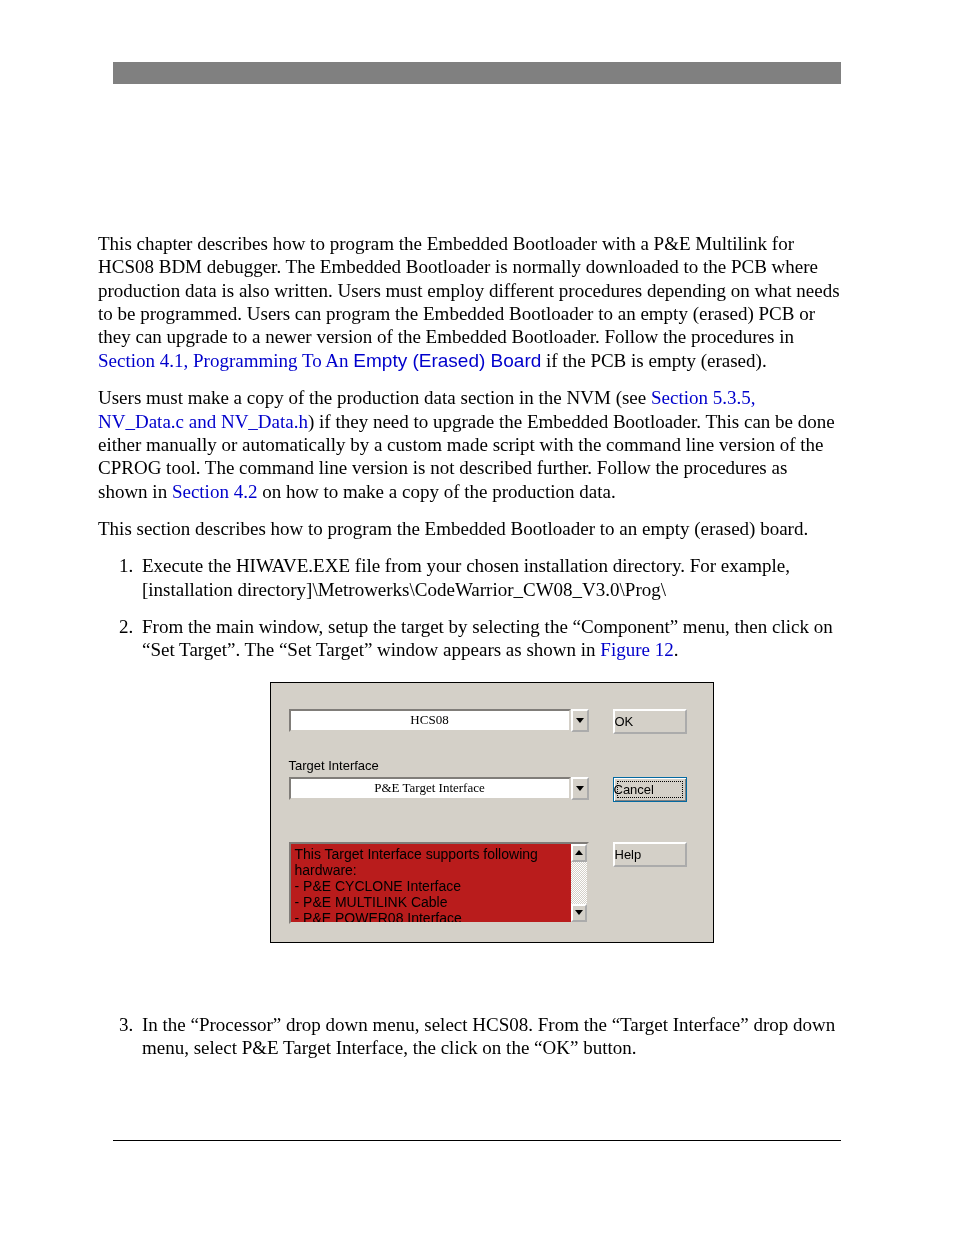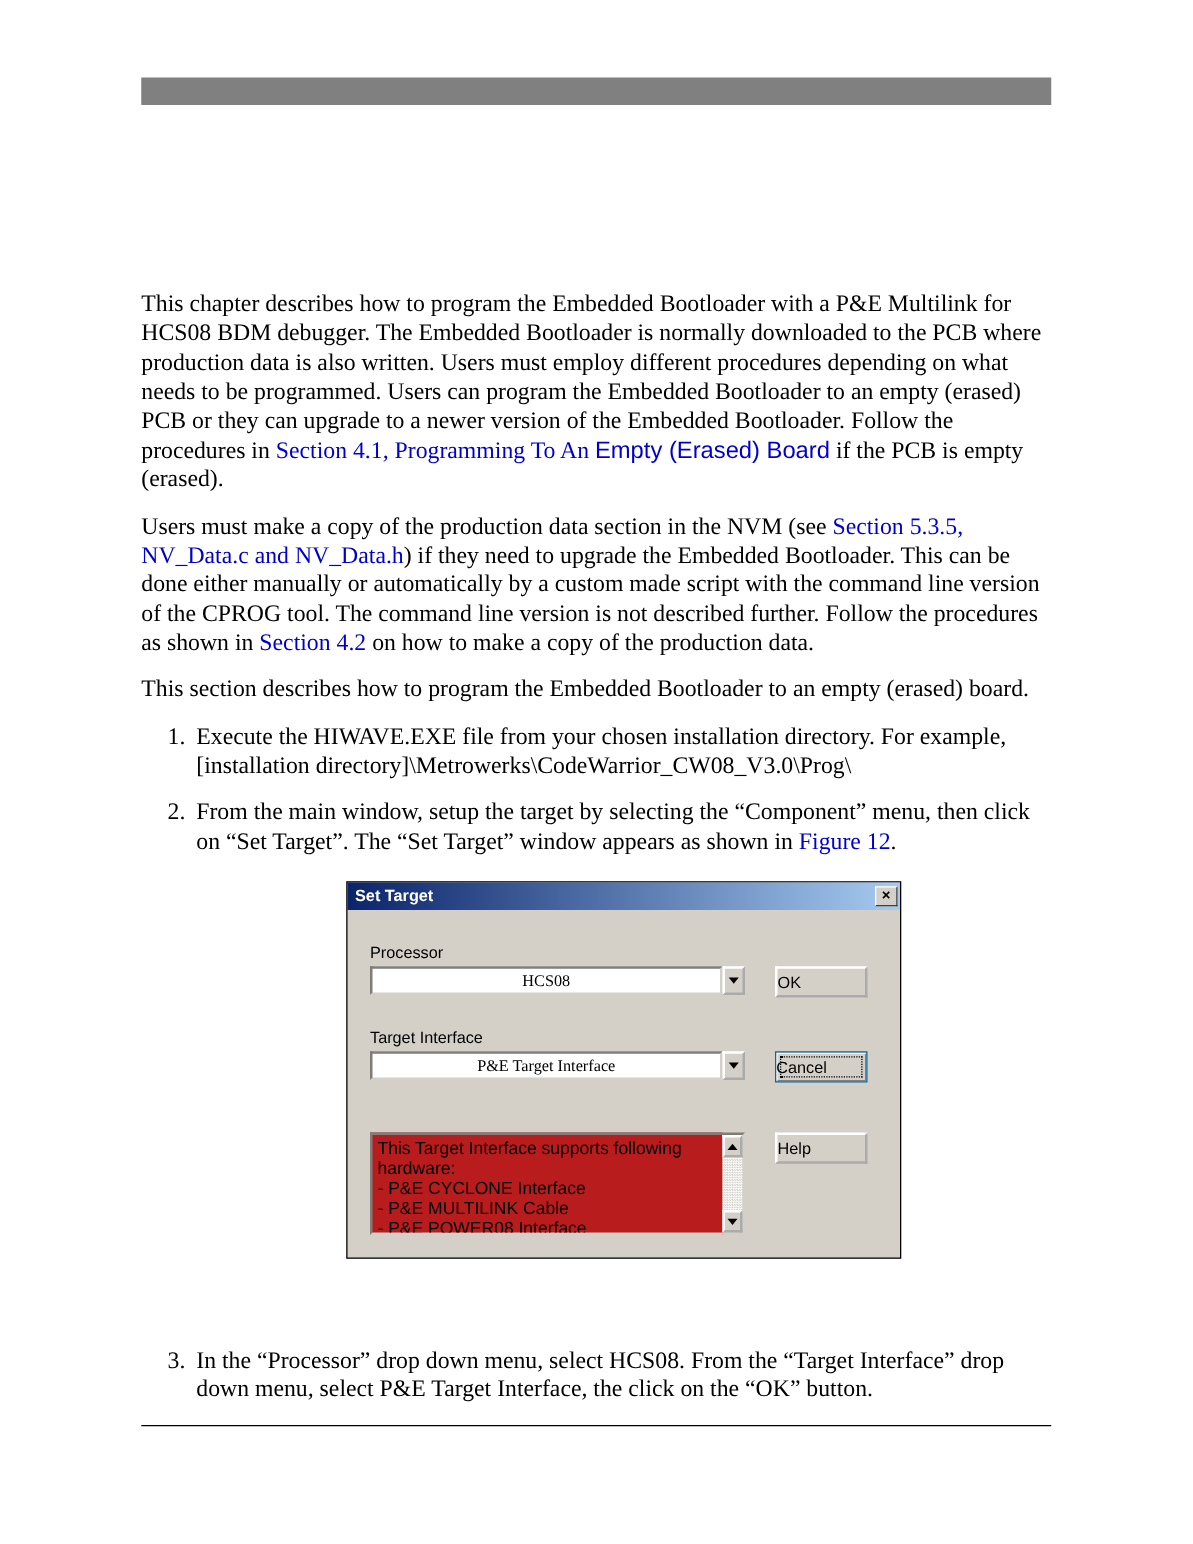--- a/index.html
+++ b/index.html
@@ -19,21 +19,21 @@
     position: absolute;
     top: 62px;
     left: 113px;
     right: 113px;
     height: 22px;
     background: #808080;
   }
   .content {
     position: absolute;
     top: 232px;
-    left: 113px;
+    left: 98px;
     right: 113px;
     font-size: 19px;
     line-height: 1.23;
   }
   .content p {
     margin: 0 0 14px 0;
     text-align: left;
   }
   .link {
     color: #0000cc;
@@ -237,29 +237,22 @@
     <ol class="steps">
       <li>
         <span>Execute the HIWAVE.EXE file from your chosen installation directory. For example,</span><br>
         <span>[installation directory]\Metrowerks\CodeWarrior_CW08_V3.0\Prog\</span>
       </li>
       <li>
         <span>From the main window, setup the target by selecting the “Component” menu, then click on “Set Target”. The “Set Target” window appears as shown in </span><span class="link">Figure 12</span><span>.</span>
 
         <div class="dialog-wrap">
           <div class="dialog">
-            <div class="titlebar">
-              <span class="titlebar-title">Set Target</span>
-              <div class="close-btn">
-                <span>×</span>
-              </div>
-            </div>
             <div class="dialog-body">
 
-              <div class="field-label">Processor</div>
               <div class="row">
                 <div class="combo">
                   <input type="text" readonly="" value="HCS08" style="">
                   <div class="combo-arrow">
                     <div class="tri-down"></div>
                   </div>
                 </div>
                 <div class="win-btn">OK</div>
               </div>
 

